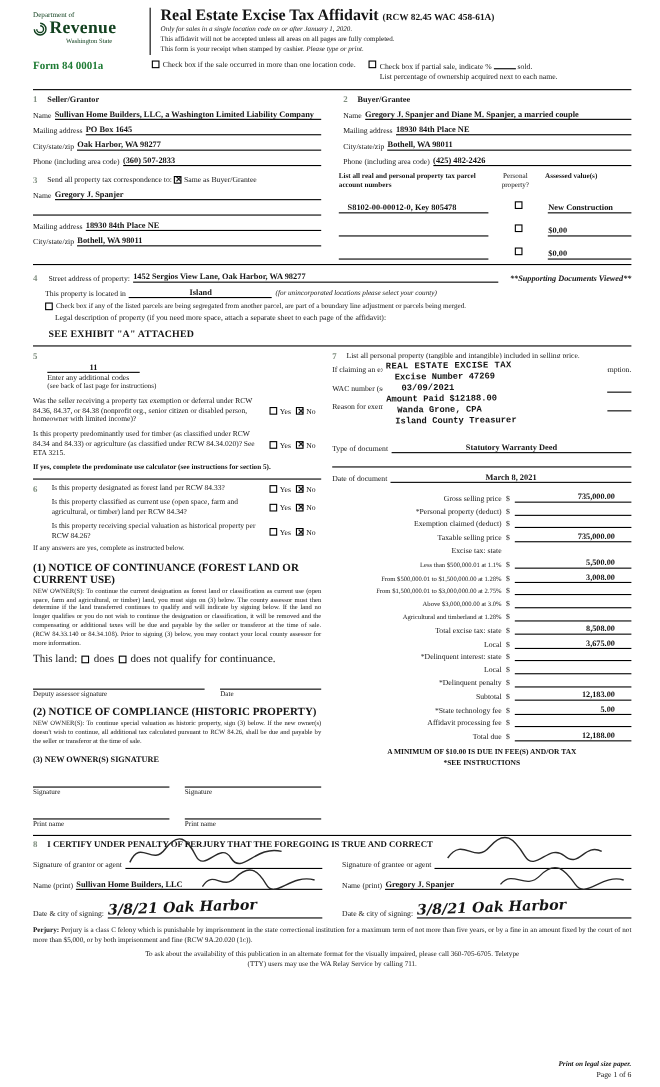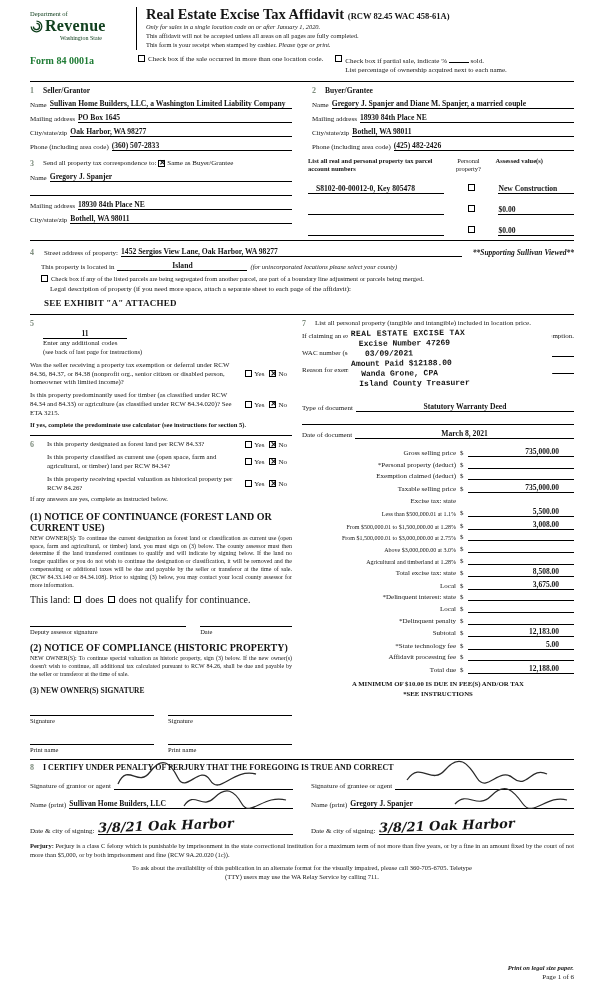--- a/index.html
+++ b/index.html
@@ -252,21 +252,21 @@
         <span class="pc3 fld val">$0.00</span>
       </div>
     </div>
   </div>
 
   <div class="s4">
     <div class="frow" style="margin-top:2px;">
       <span class="secnum">4</span>
       <span class="lbl">Street address of property:</span>
       <span class="fld grow val">1452 Sergios View Lane, Oak Harbor, WA  98277</span>
-      <span class="supdocs">**Supporting Sullivan Viewed**</span>
+      <span class="supdocs">**Supporting Documents Viewed**</span>
     </div>
     <div class="frow">
       <span class="lbl" style="margin-left:11px;">This property is located in</span>
       <span class="fld val" style="width:130px; text-align:center;">Island</span>
       <span class="sm65 i">(for unincorporated locations please select your county)</span>
     </div>
     <div class="cblab" style="margin-top:4px; margin-left:11px; width:78%;">
       <span class="cb"></span>
       <span class="sm65">Check box if any of the listed parcels are being segregated from another parcel, are part of a boundary line adjustment or parcels being merged.</span>
     </div>
@@ -358,21 +358,21 @@
         <div class="sigcol">
             <div class="fld"></div>
             <div class="undlab">Print name</div>
           </div>
       </div>
     </div>
 
     <div class="midr">
       <div style="display:flex; gap:2px;">
         <span class="secnum">7</span>
-        <div class="sm7" style="width:85%;">List all personal property (tangible and intangible) included in location price.</div>
+        <div class="sm7" style="width:85%;">List all personal property (tangible and intangible) included in selling price.</div>
       </div>
 
       <div class="exempt">
         <div class="claimline">
           <span>If claiming an exemption, list WAC number and reason for</span>
             <span>exemption.</span>
         </div>
         <div class="frow" style="margin-top:8px;">
             <span class="lbl">WAC number (section/subsection)</span>
             <span class="fld grow"></span>

